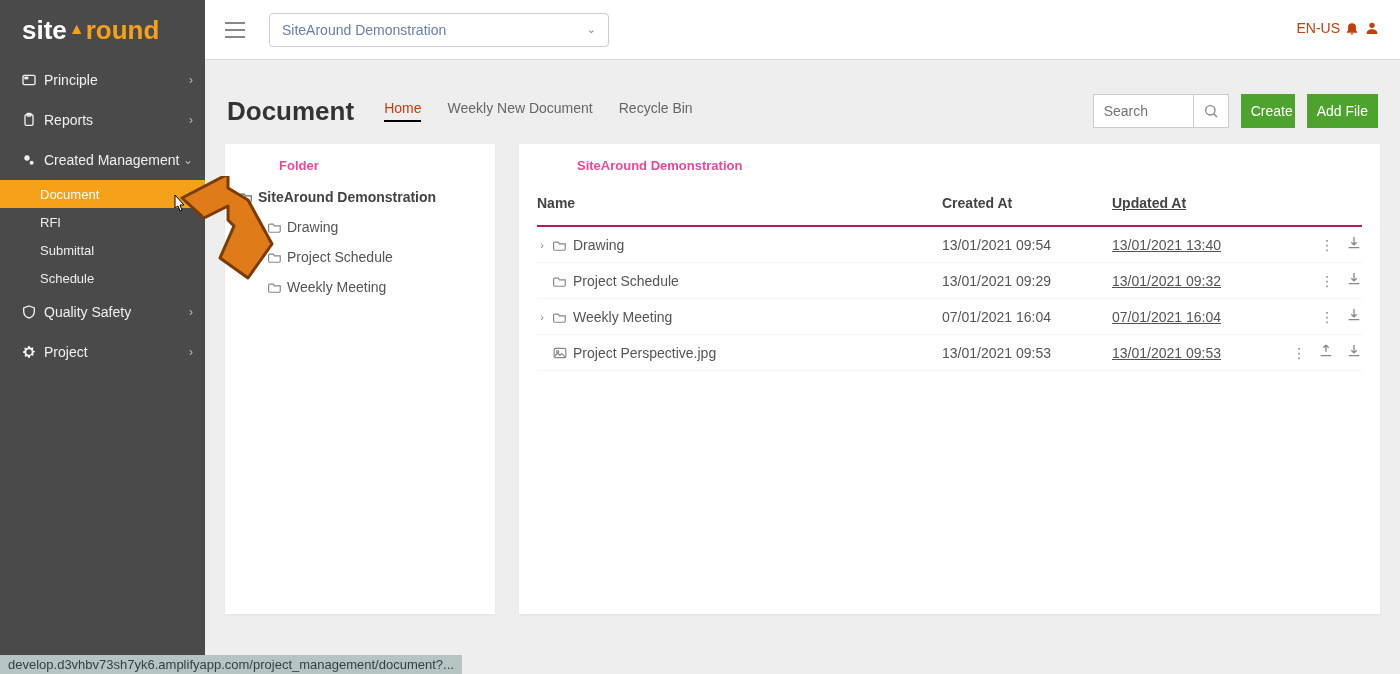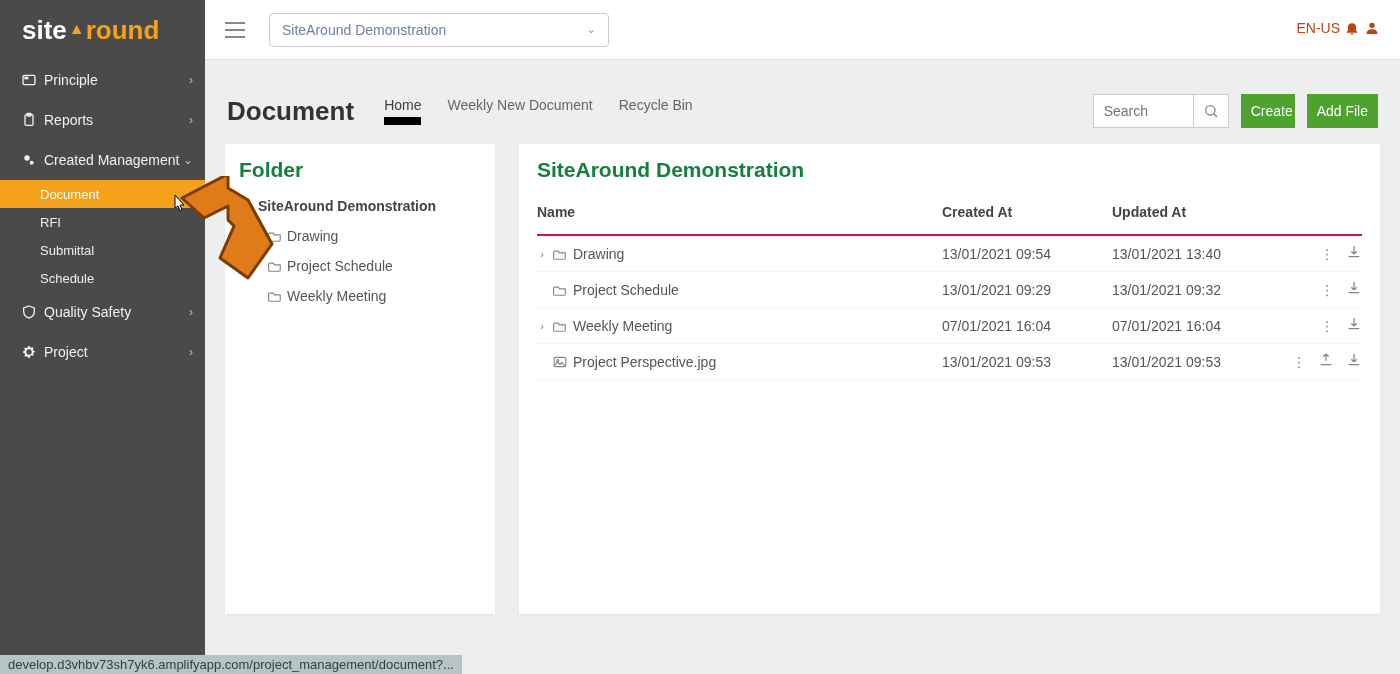--- a/index.html
+++ b/index.html
@@ -131,22 +131,22 @@
     margin-right: 30px;
   }
   .tabs { display: flex; gap: 26px; }
   .tab {
     color: #666;
     font-size: 14px;
     padding-bottom: 4px;
     cursor: pointer;
   }
   .tab.active {
-    border-bottom: 8px solid #000000;
-    color: #404040;
+    border-bottom: 2px solid #000000;
+    color: #c2410c;
   }
   .page-header .spacer { flex: 1; }
   .search-box {
     display: flex;
     height: 34px;
   }
   .search-box input {
     border: 1px solid #ccc;
     border-right: none;
     padding: 0 10px;
@@ -185,24 +185,25 @@
   .panel {
     background: #fff;
     box-shadow: 0 1px 2px rgba(0,0,0,0.06);
   }
   .folder-panel {
     width: 270px;
     height: 470px;
     padding: 14px 14px;
   }
   .panel-title {
-    font-size: 21px;
+    font-size: 13px;
     font-weight: 600;
-    color: #15803d;
+    color: #ec4899;
     margin-bottom: 12px;
+    margin-left: 40px;
   }
   .tree-root {
     font-size: 14px;
     color: #555;
   }
   .tree-row {
     display: flex;
     align-items: center;
     height: 24px;
     cursor: pointer;
@@ -224,21 +225,21 @@
   .table-header {
     display: flex;
     color: #444;
     font-weight: 600;
     font-size: 14px;
     padding: 10px 0 14px 0;
     border-bottom: 2px solid #be185d;
   }
   .col-name { flex: 1; }
   .col-created { width: 170px; }
-  .col-updated { width: 170px; }
+  .col-updated { width: 170px; text-decoration: underline; }
   .col-actions { width: 80px; display: flex; justify-content: flex-end; gap: 12px; align-items: center; }
   .file-row {
     display: flex;
     align-items: center;
     height: 36px;
     font-size: 14px;
     color: #555;
     border-bottom: 1px solid #f4f4f4;
   }
   .file-row .name-cell { flex: 1; display: flex; align-items: center; gap: 6px; }

